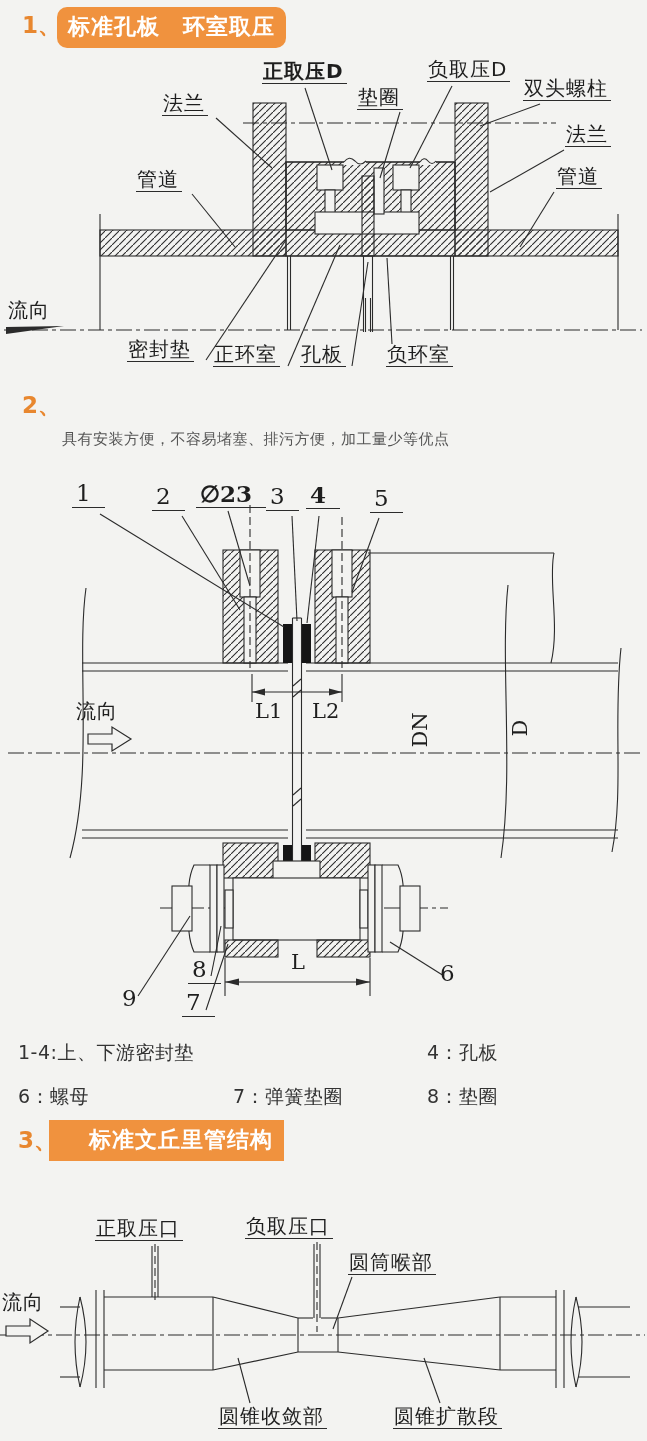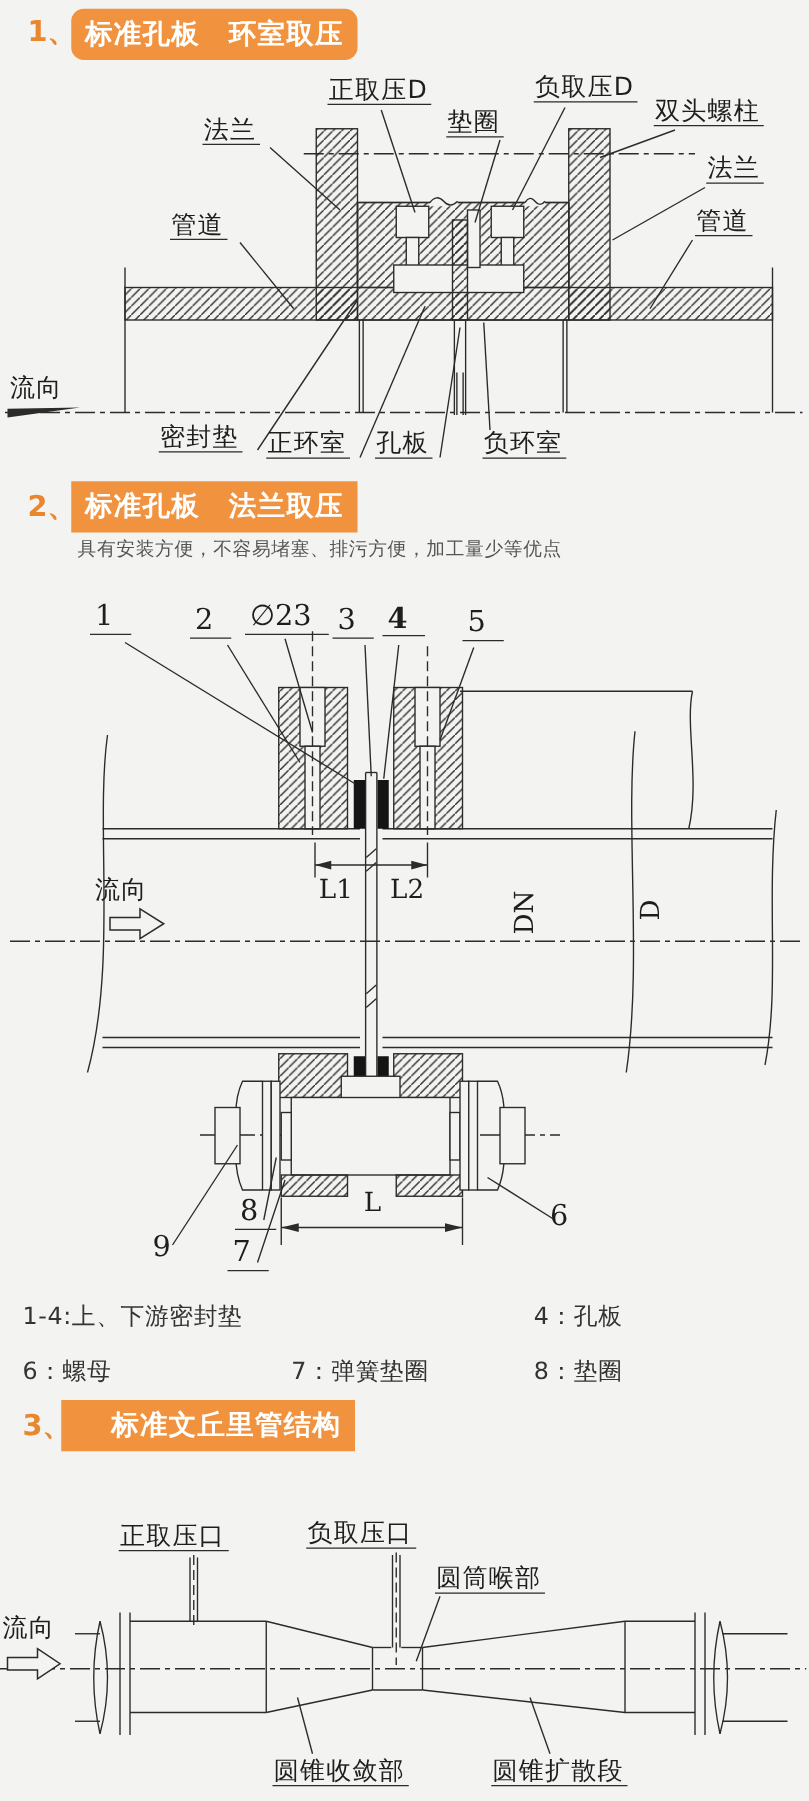--- a/index.html
+++ b/index.html
@@ -89,34 +89,33 @@
     <line x1="564" y1="150" x2="490" y2="192"></line>
     <line x1="554" y1="192" x2="520" y2="247"></line>
     <line x1="206" y1="360" x2="286" y2="240"></line>
     <line x1="288" y1="366" x2="340" y2="245"></line>
     <line x1="352" y1="366" x2="368" y2="262"></line>
     <line x1="392" y1="344" x2="387" y2="258"></line>
   </svg>
 
   <div class="lbl ul" style="left:162px;top:92px;">法兰</div>
   <div class="lbl ul" style="left:136px;top:168px;">管道</div>
-  <div class="lbl ul" style="left:262px;top:60px;">正取压D</div>
+  <div class="lbl ul" style="left:262px;top:60px;font-weight:bold;">正取压D</div>
   <div class="lbl ul" style="left:357px;top:86px;">垫圈</div>
   <div class="lbl ul" style="left:427px;top:58px;">负取压D</div>
   <div class="lbl ul" style="left:523px;top:77px;">双头螺柱</div>
   <div class="lbl ul" style="left:565px;top:123px;">法兰</div>
   <div class="lbl ul" style="left:556px;top:165px;">管道</div>
   <div class="lbl" style="left:8px;top:299px;">流向</div>
   <div class="lbl ul" style="left:127px;top:338px;">密封垫</div>
   <div class="lbl ul" style="left:213px;top:343px;">正环室</div>
   <div class="lbl ul" style="left:300px;top:343px;">孔板</div>
   <div class="lbl ul" style="left:386px;top:343px;">负环室</div>
 
   <div class="secnum" style="left:22px;top:390px;">2、</div>
-  <div class="secbox" style="left:57px;top:385px;">标准孔板　法兰取压</div>
   <div class="subtxt" style="left:62px;top:430px;">具有安装方便，不容易堵塞、排污方便，加工量少等优点</div>
 
   <svg style="top:455px;" width="647" height="580" viewBox="0 455 647 580">
     <defs>
       <pattern id="hp2" patternUnits="userSpaceOnUse" width="7" height="7">
         <path d="M-1,8 L8,-1" stroke="#3a3a3a" stroke-width="0.7"></path>
       </pattern>
     </defs>
 
     <line class="dd" x1="8" y1="753" x2="640" y2="753"></line>
@@ -199,21 +198,21 @@
     <line x1="319" y1="516" x2="307" y2="623"></line>
     <line x1="379" y1="518" x2="352" y2="592"></line>
     <line x1="138" y1="996" x2="190" y2="916"></line>
     <line x1="211" y1="976" x2="221" y2="926"></line>
     <line x1="206" y1="1010" x2="228" y2="944"></line>
     <line x1="444" y1="976" x2="390" y2="942"></line>
   </svg>
 
   <div class="num numul" style="left:72px;top:481px;">1</div>
   <div class="num numul" style="left:152px;top:484px;">2</div>
-  <div class="num numul" style="left:196px;top:481px;">∅23</div>
+  <div class="num numul" style="left:196px;top:481px;font-weight:bold;">∅23</div>
   <div class="num numul" style="left:266px;top:484px;">3</div>
   <div class="num numul" style="left:306px;top:482px;font-weight:bold;">4</div>
   <div class="num numul" style="left:370px;top:486px;">5</div>
   <div class="lbl" style="left:76px;top:700px;">流向</div>
   <div class="dim" style="left:255px;top:699px;">L1</div>
   <div class="dim" style="left:312px;top:699px;">L2</div>
   <div class="dim rot" style="left:402px;top:718px;">DN</div>
   <div class="dim rot" style="left:512px;top:716px;">D</div>
   <div class="dim" style="left:291px;top:950px;">L</div>
   <div class="num" style="left:122px;top:986px;">9</div>

